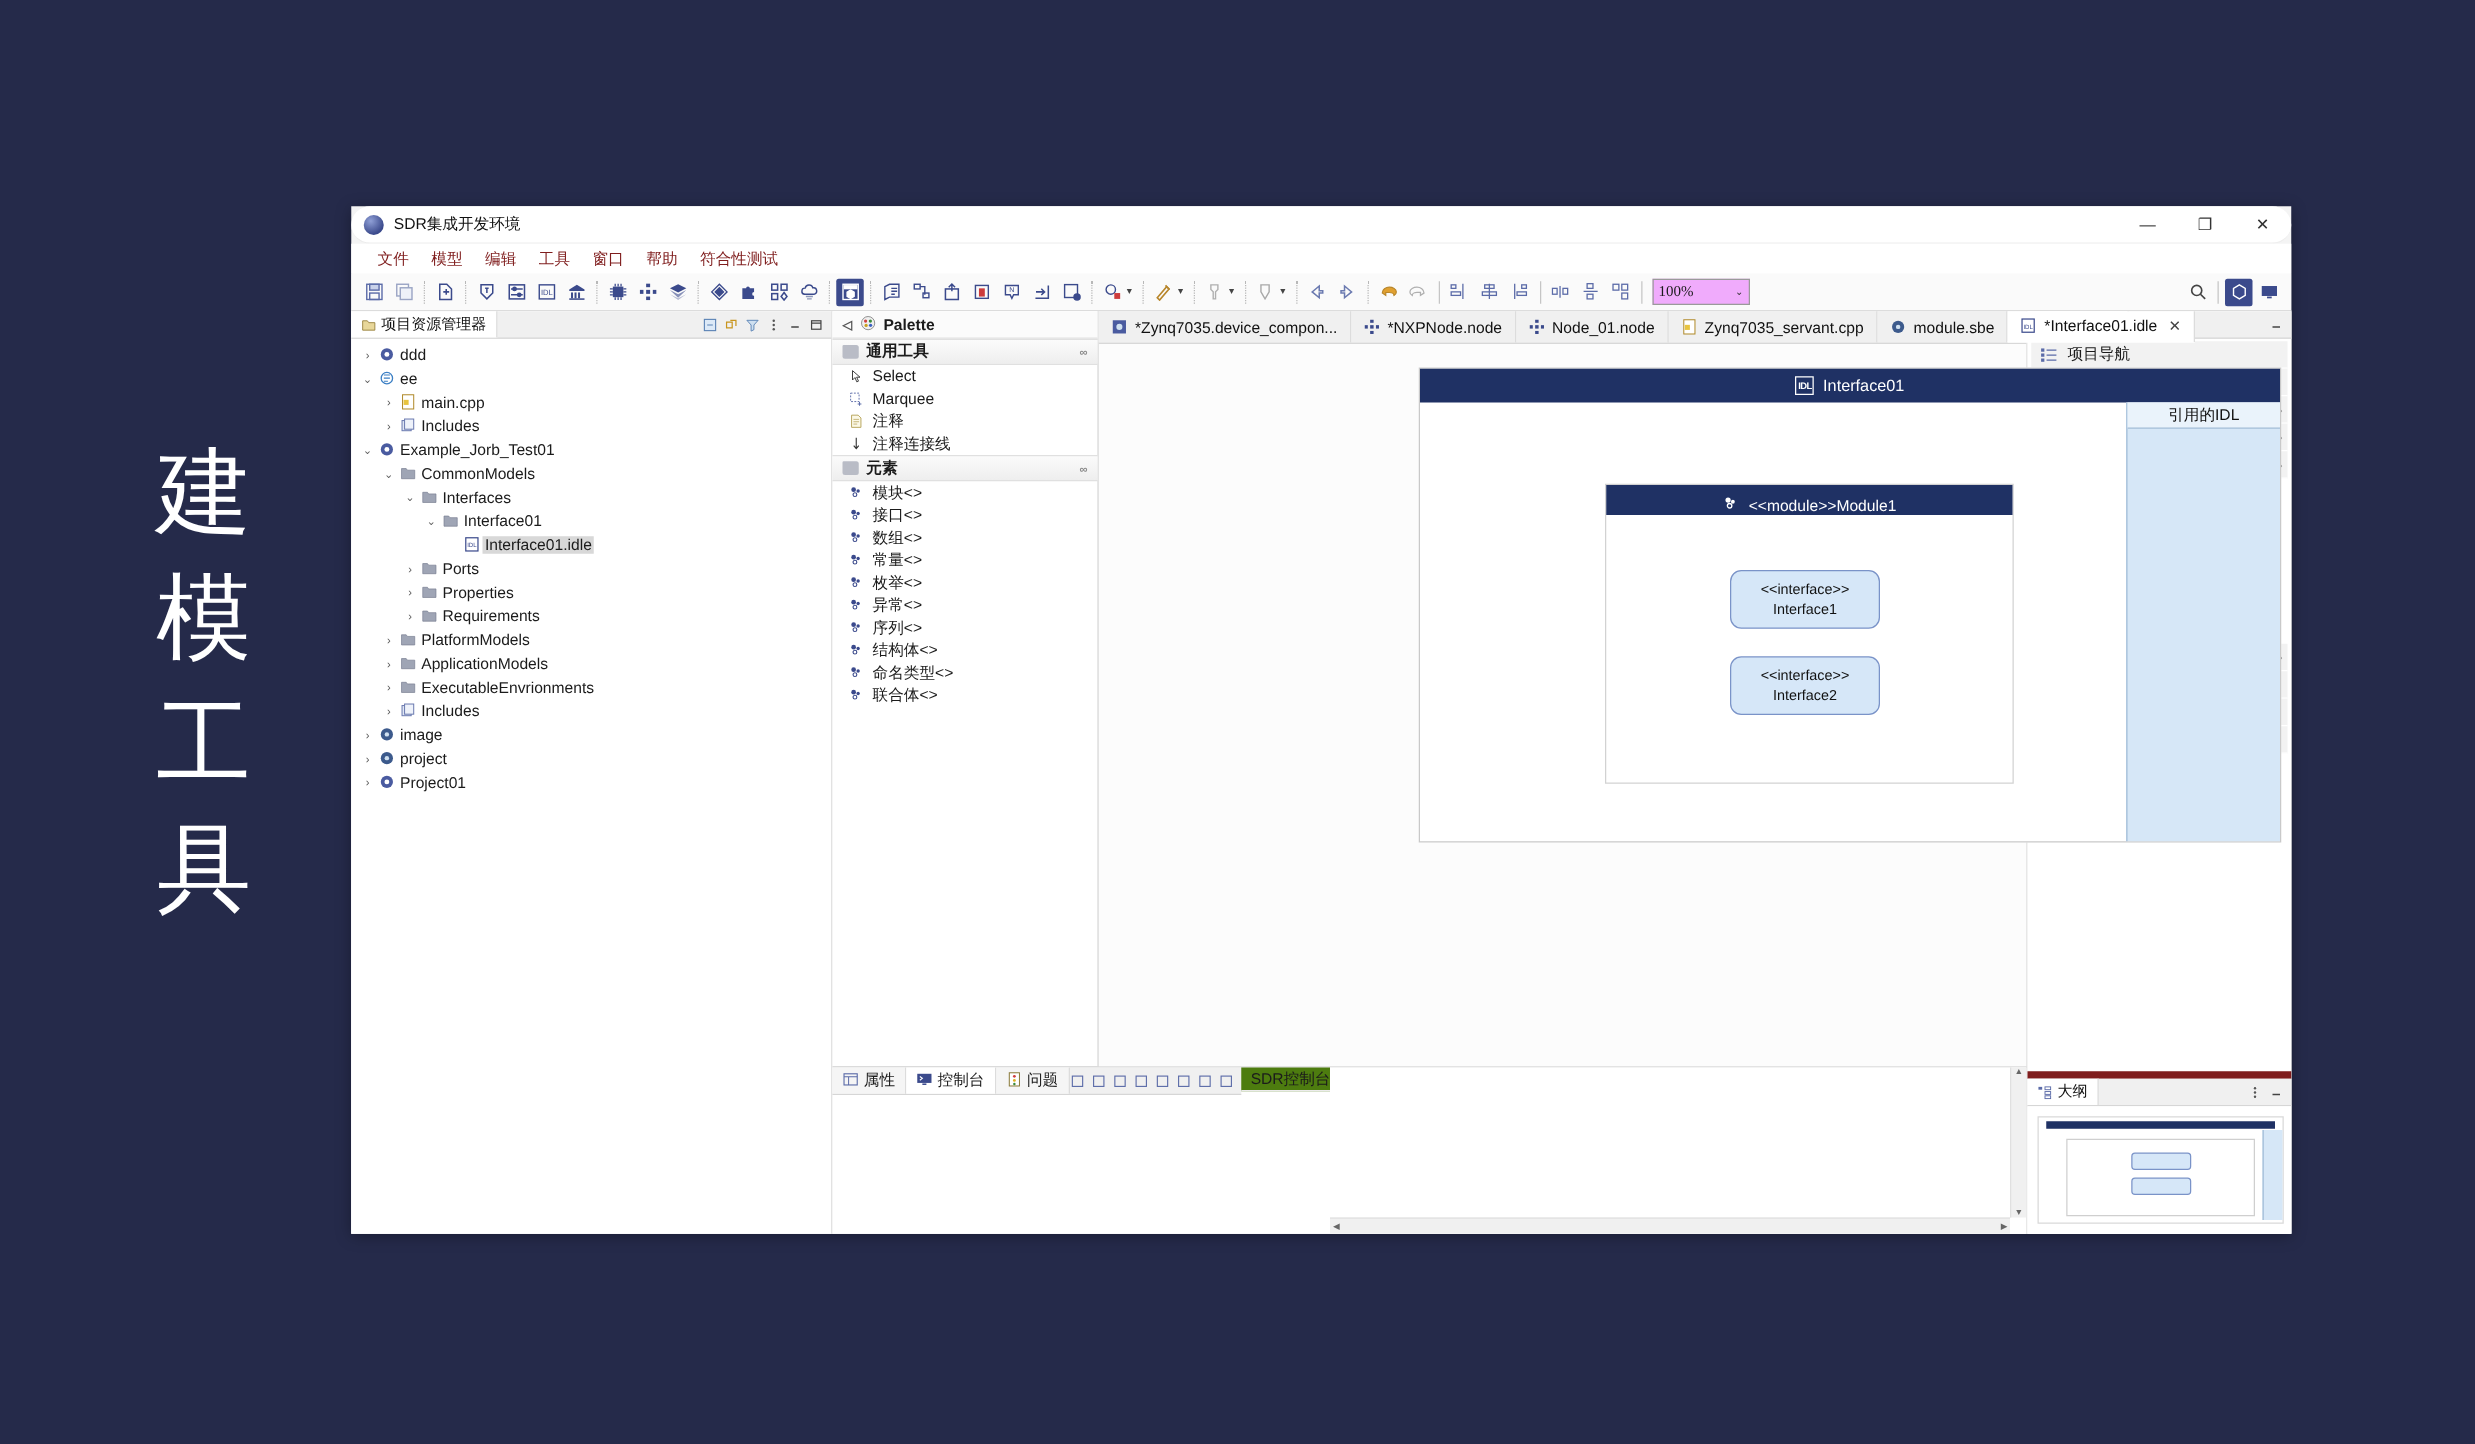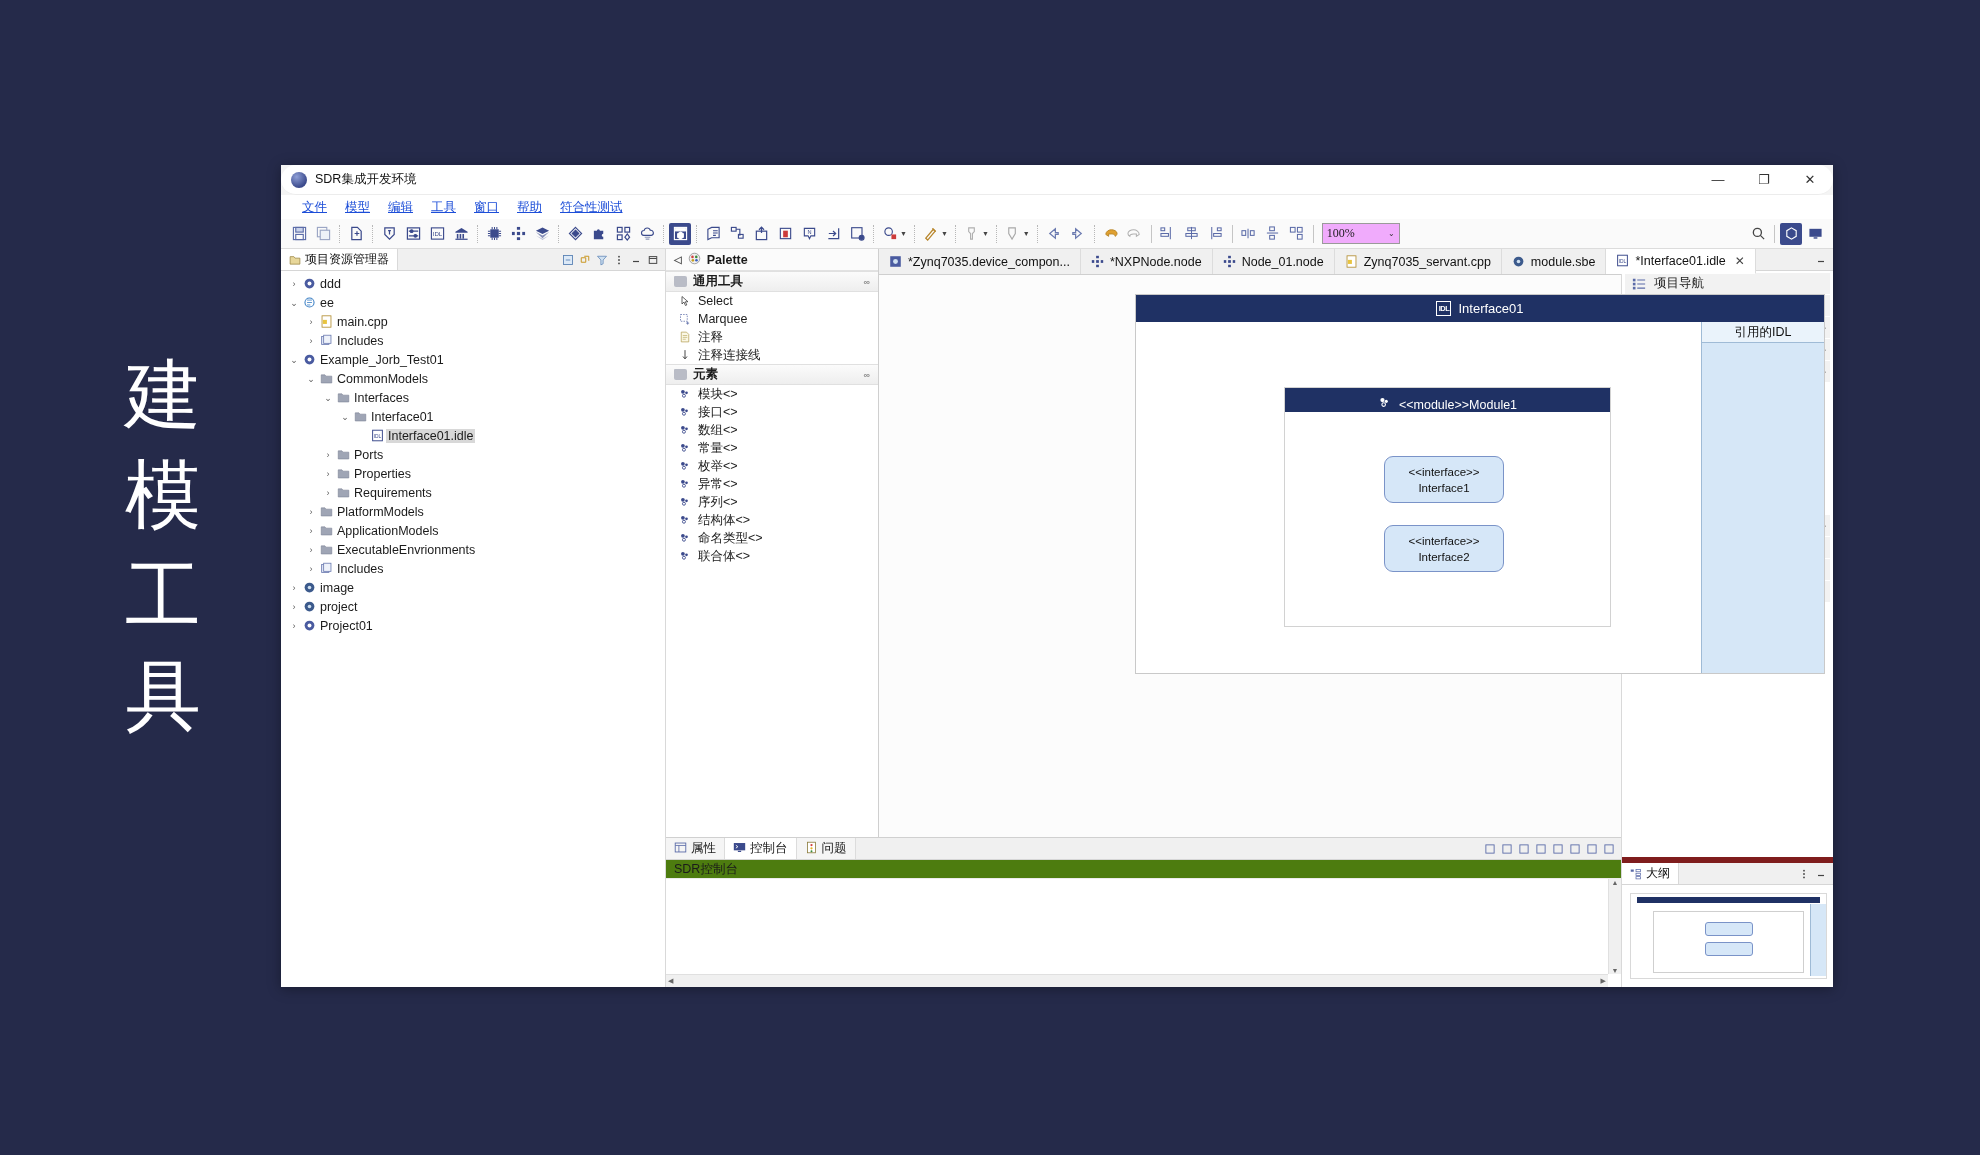--- a/index.html
+++ b/index.html
@@ -65,22 +65,22 @@
     font-size: 13px; color: #333;
   }
 
   
   #menubar {
     height: 24px; background: #ffffff;
     display: flex; align-items: center; padding-left: 12px;
     flex: none; gap: 0px;
   }
   #menubar .mi {
-    padding: 2px 9px; font-size: 12.5px; color: #1d4ed8;
-    cursor: default; white-space: nowrap; text-decoration: underline;
+    padding: 2px 9px; font-size: 12.5px; color: #7f1d1d;
+    cursor: default; white-space: nowrap;
   }
 
   
   #toolbar {
     height: 30px; background: #fafafa;
     border-bottom: 1px solid #dcdcdc;
     display: flex; align-items: center; padding: 0 6px;
     flex: none; overflow: hidden;
   }
   .tb-ico {
@@ -241,22 +241,22 @@
     position: absolute; left: 99px;
     width: 120px; height: 47px;
     background: #d6e7f8; border: 1.3px solid #7a93c8;
     border-radius: 9px;
     display: flex; flex-direction: column; align-items: center; justify-content: center;
     font-size: 11.5px; color: #111; gap: 4px;
   }
 
   
   #bottompane {
-    height: 150px; flex: none; background: #ffffff;
-    border-top: 1px solid #d0d0d0; display: flex; flex-direction: column;
+    height: 134px; flex: none; background: #ffffff;
+    border-top: 1px solid #d0d0d0; display: flex; flex-direction: row;
   }
   #bottomtabs {
     height: 22px; background: #f0f0f0; display: flex; align-items: stretch; flex: none;
     border-bottom: 1px solid #d6d6d6;
   }
   #bottomtabs .bt {
     display: flex; align-items: center; gap: 4px;
     padding: 0 8px; font-size: 12.5px; background: #f5f5f5;
     border-right: 1px solid #dcdcdc;
   }

